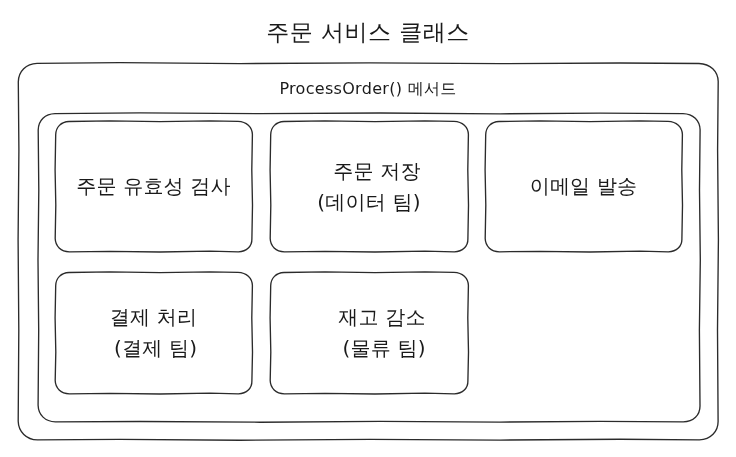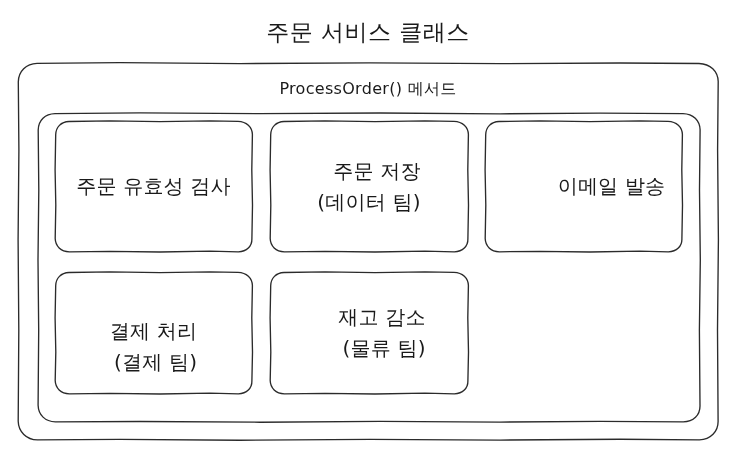--- a/index.html
+++ b/index.html
@@ -171,27 +171,27 @@
     </div>
   </div>
 
   <div class="step-box" style="left:270px; top:121px; width:198px; height:131px;">
     <div class="step-text">
       <span>주문 저장</span>
       <span class="team">(데이터 팀)</span>
     </div>
   </div>
 
-  <div class="step-box" style="left:485px; top:121px; width:197px; height:131px;margin-left:28px;">
+  <div class="step-box" style="left:485px; top:121px; width:197px; height:131px;">
     <div class="step-text">
       <span>이메일 발송</span>
     </div>
   </div>
 
-  <div class="step-box" style="left:55px; top:272px; width:197px; height:150px;">
+  <div class="step-box" style="left:55px; top:272px; width:197px; height:122px;">
     <div class="step-text">
       <span>결제 처리</span>
       <span class="team">(결제 팀)</span>
     </div>
   </div>
 
   <div class="step-box" style="left:270px; top:272px; width:198px; height:122px;padding-left:26px;">
     <div class="step-text">
       <span>재고 감소</span>
       <span class="team">(물류 팀)</span>

